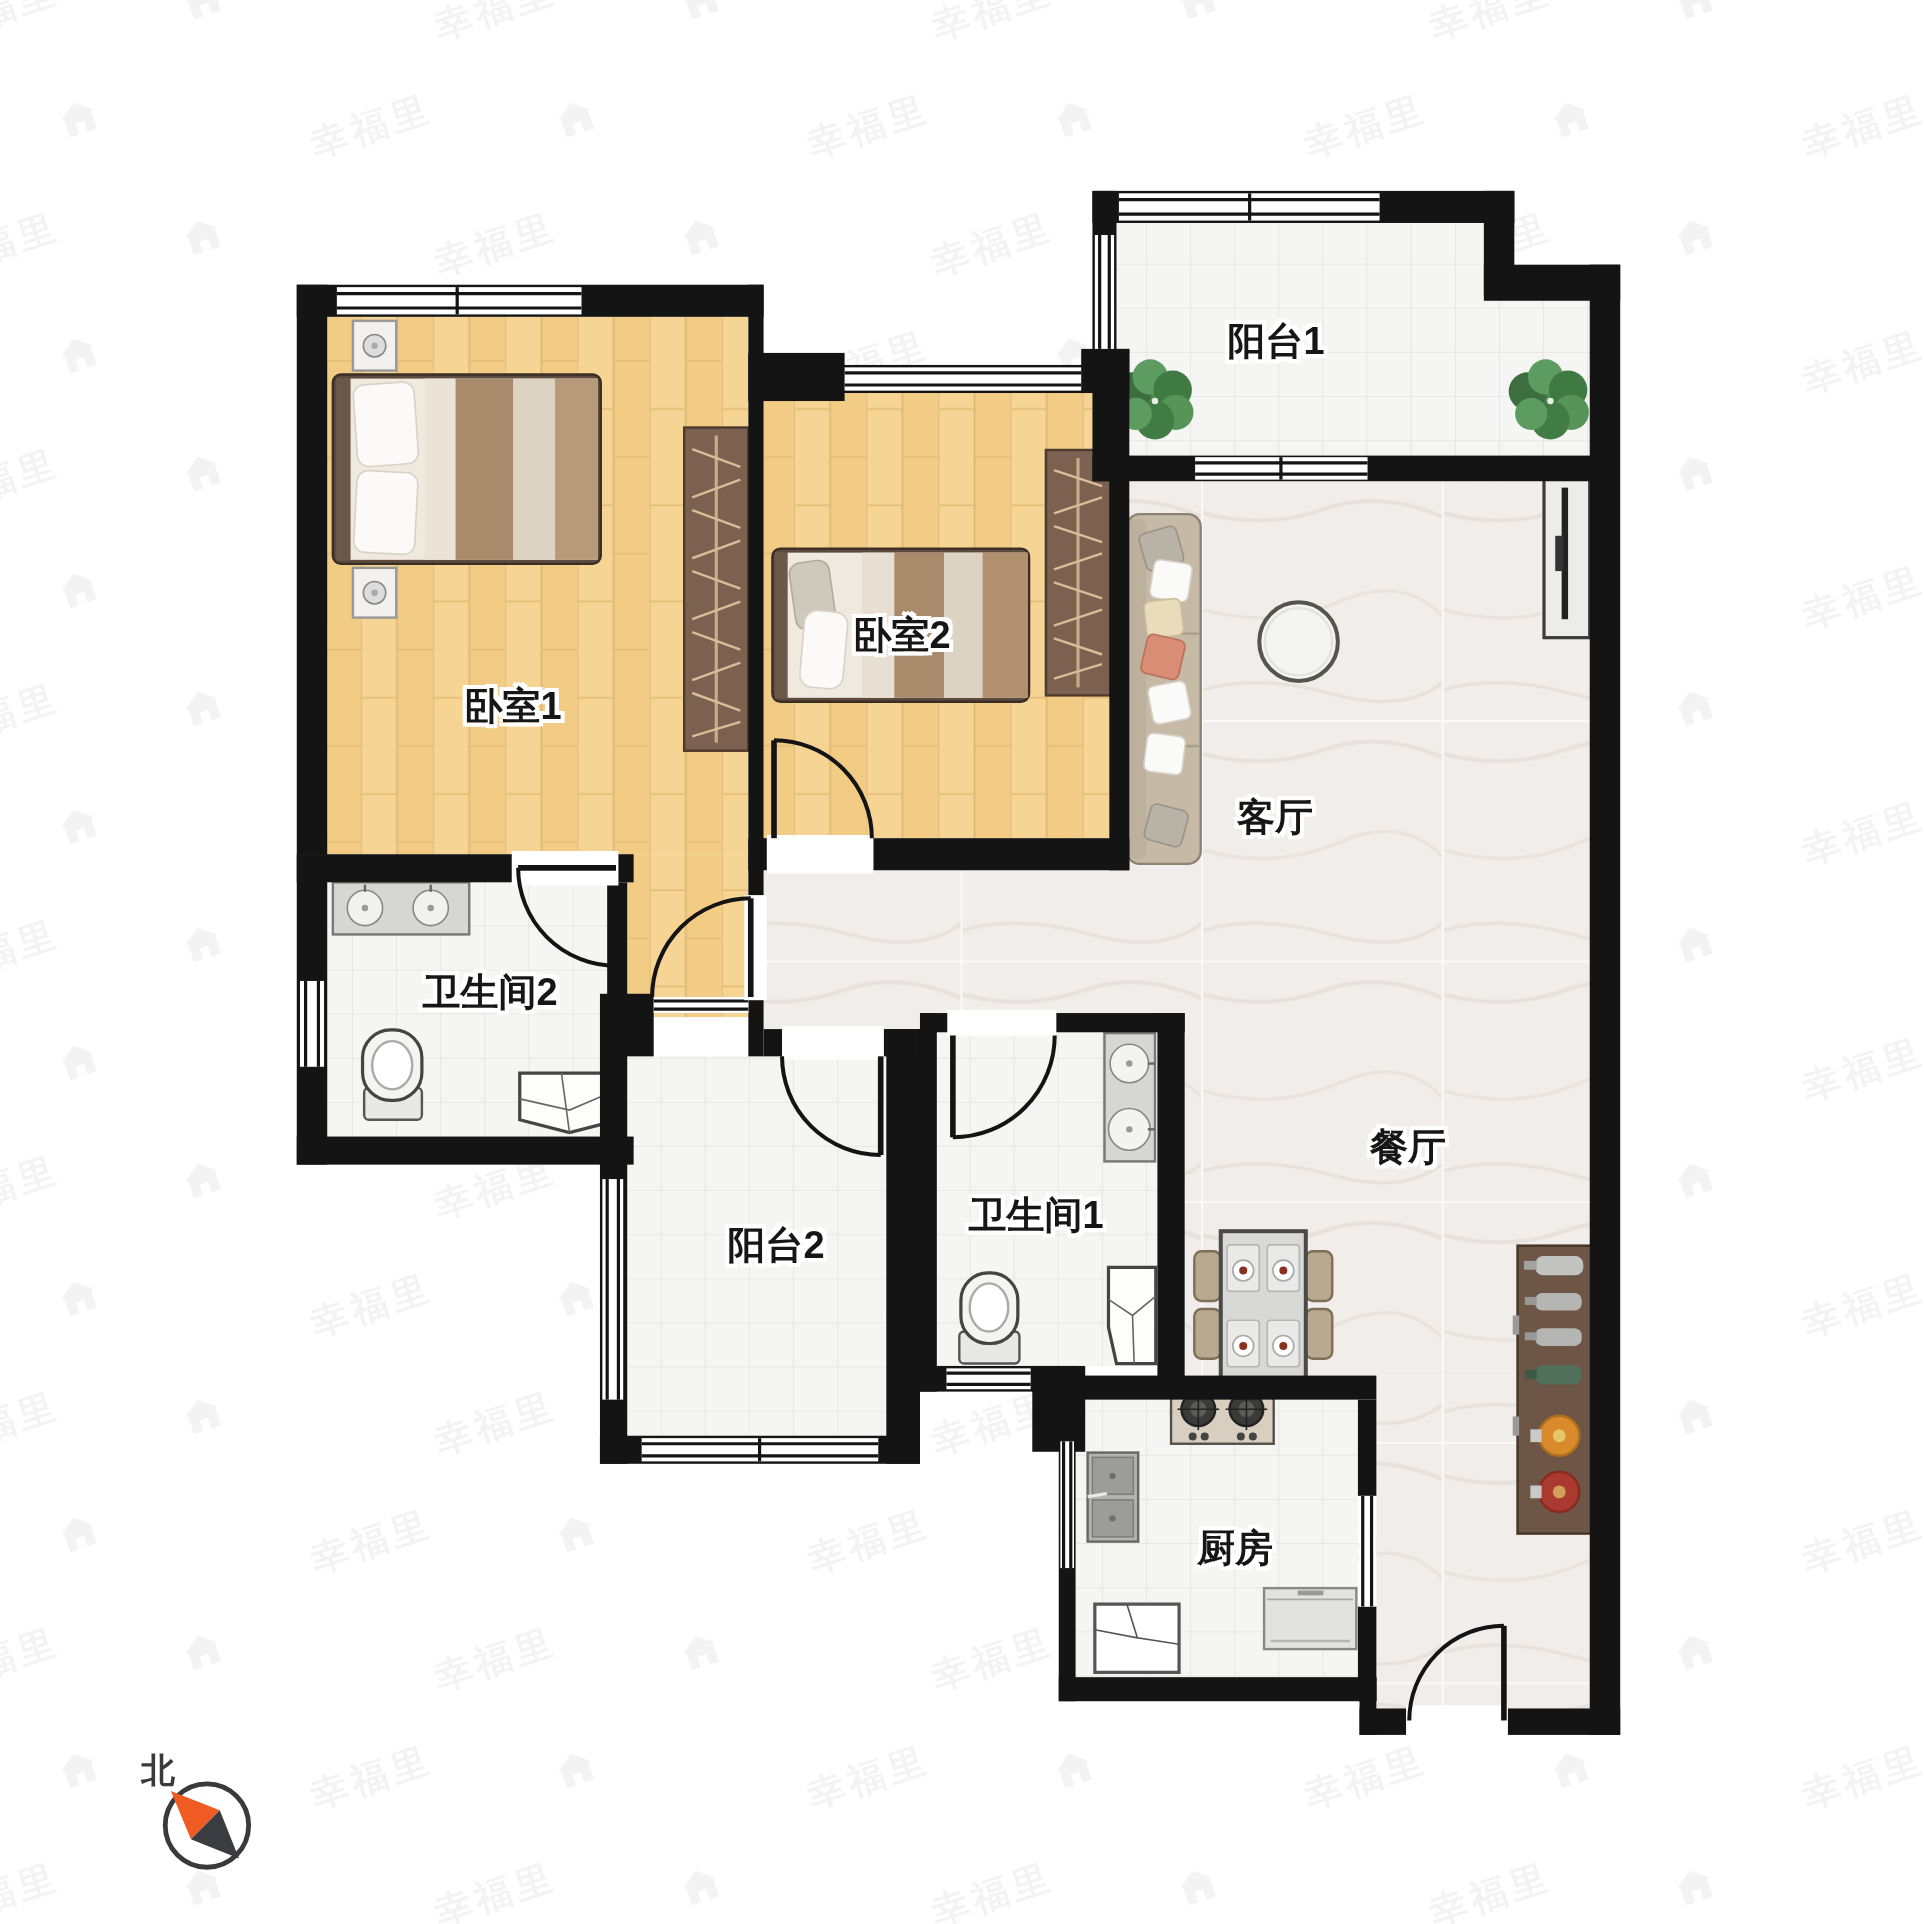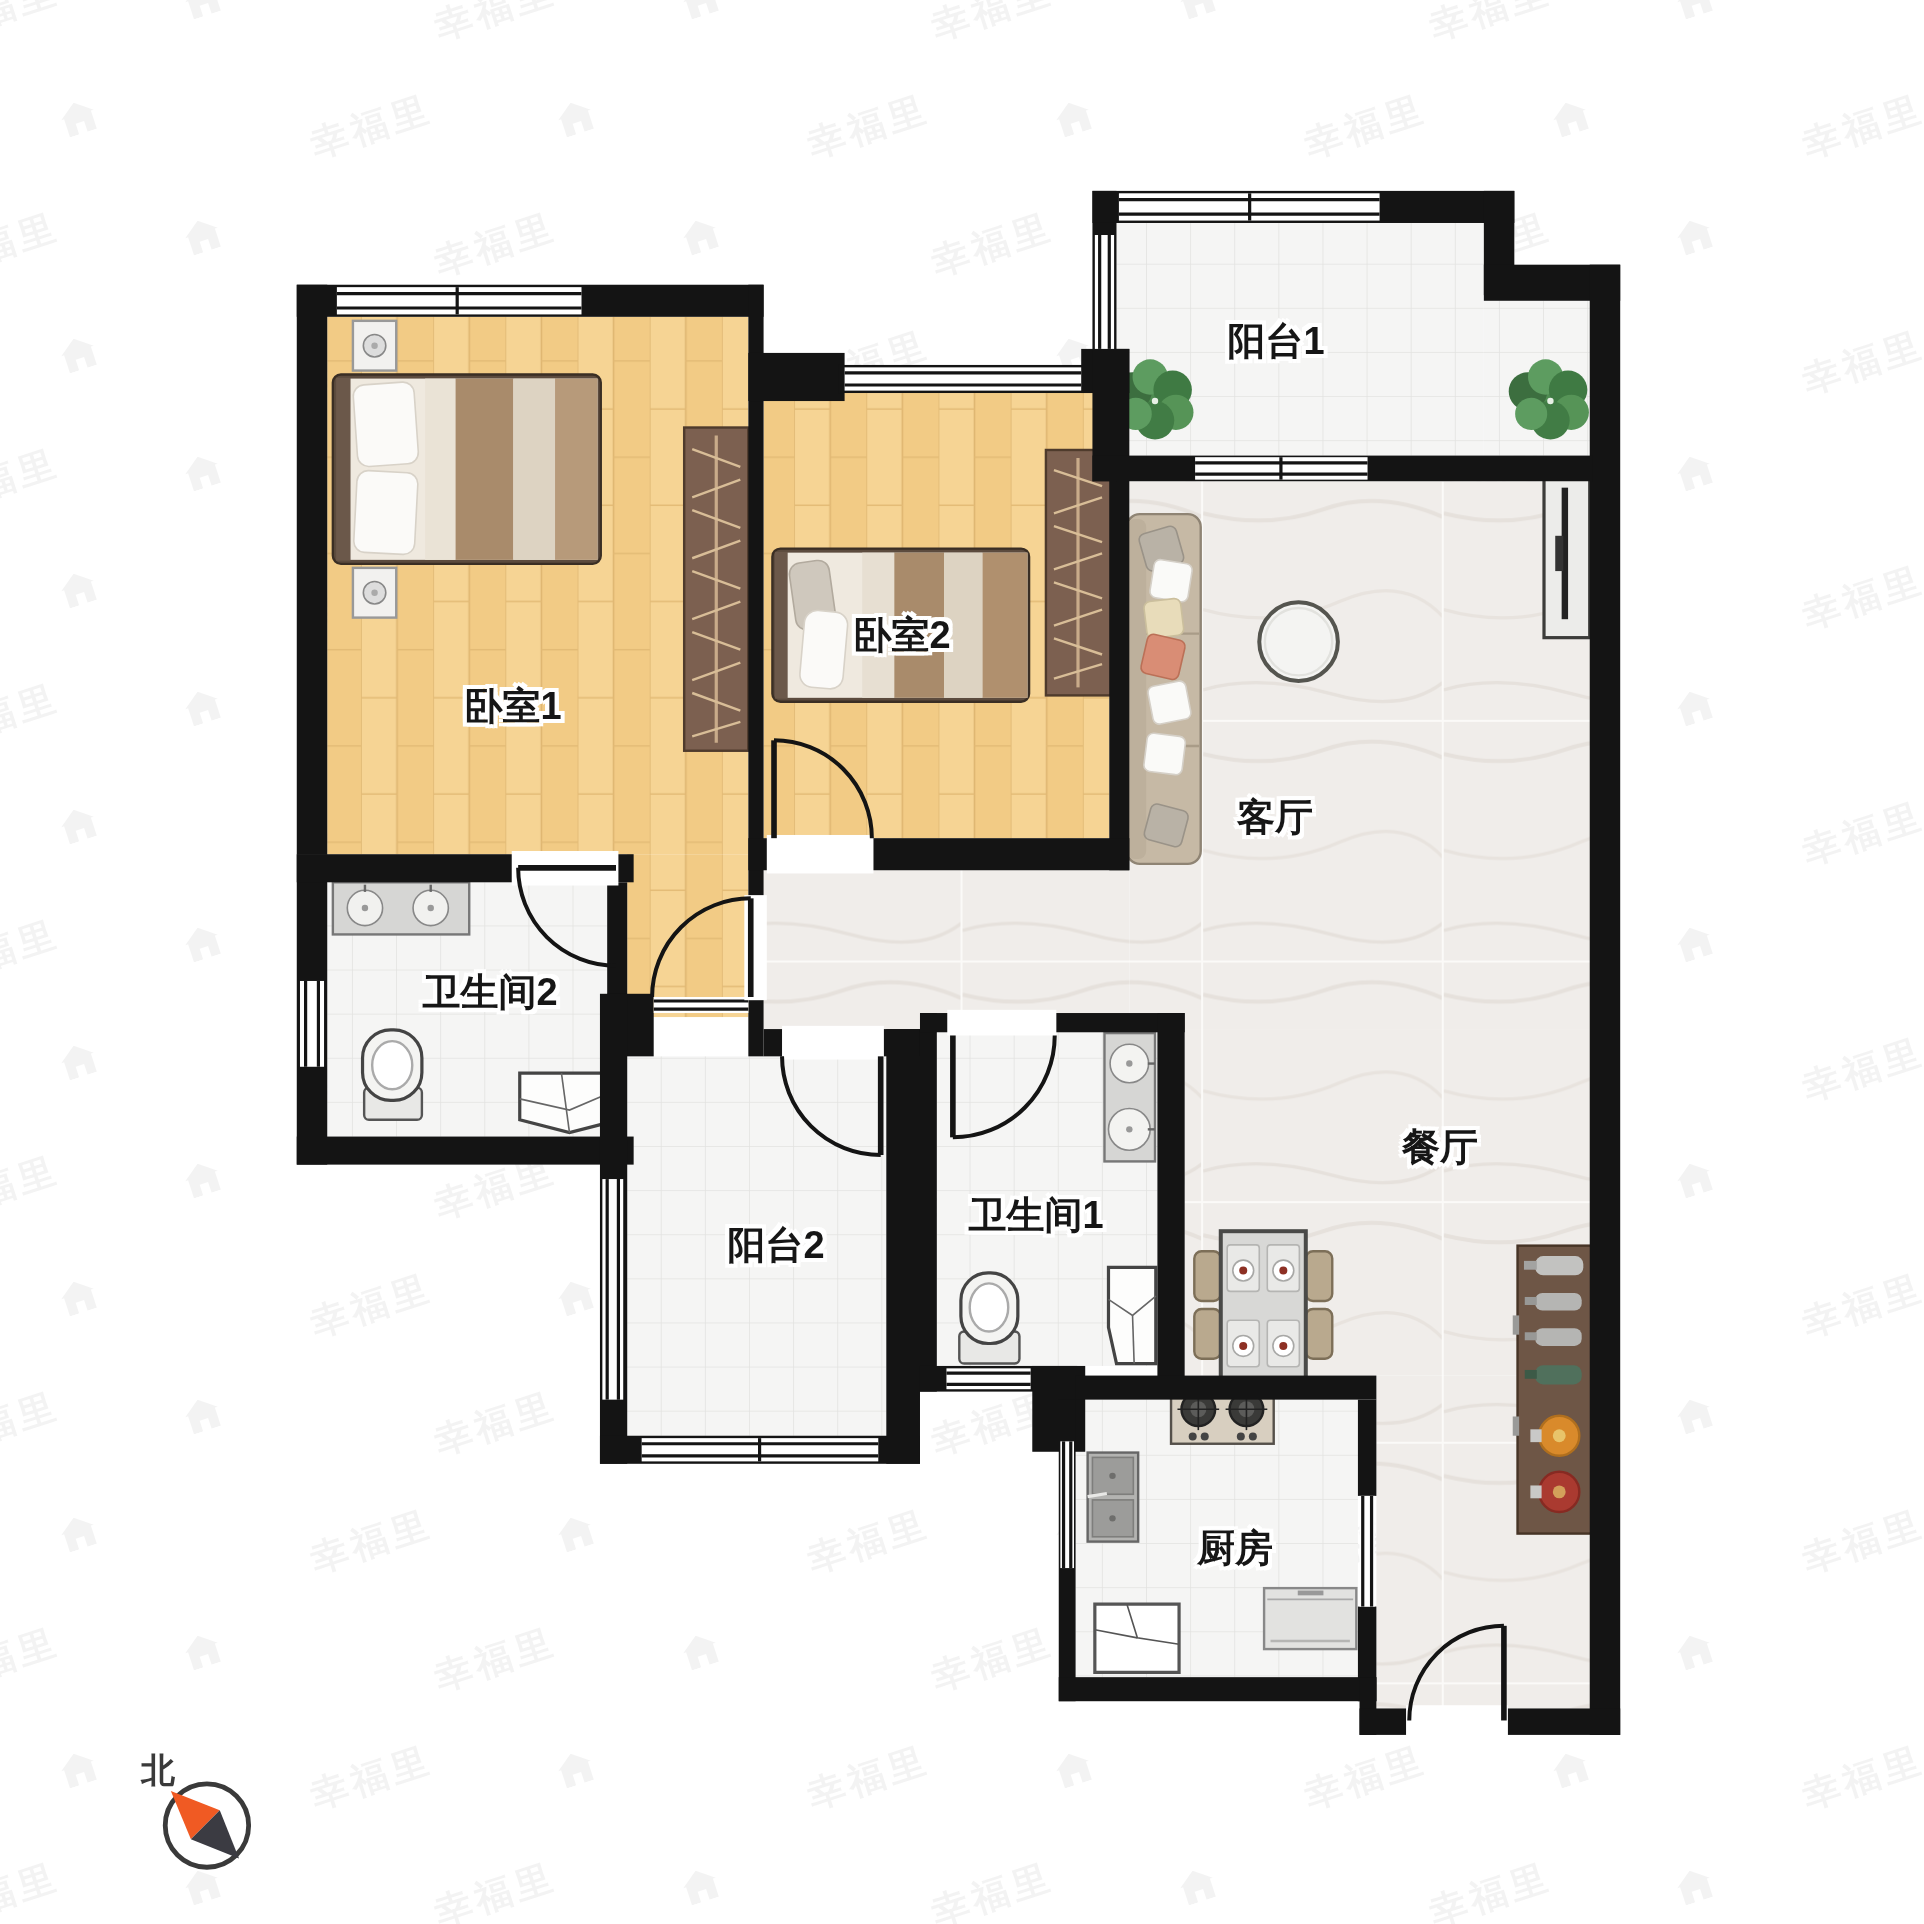--- a/index.html
+++ b/index.html
@@ -605,21 +605,21 @@
       <circle cx="258" cy="2276" r="52" fill="none" stroke="#3a3a3a" stroke-width="6"></circle>
       <polygon points="213,2233 274,2257 238,2293" fill="#f05a23"></polygon>
       <polygon points="298,2317 274,2257 238,2293" fill="#3b3b42"></polygon>
     </g>
   </svg>
 
   <div class="room-label" style="left:1276px;top:341px;">阳台1</div>
   <div class="room-label" style="left:513px;top:706px;">卧室1</div>
   <div class="room-label" style="left:902px;top:635px;">卧室2</div>
   <div class="room-label" style="left:1275px;top:817px;">客厅</div>
-  <div class="room-label" style="left:1408px;top:1147px;margin-left:32px;">餐厅</div>
+  <div class="room-label" style="left:1408px;top:1147px;">餐厅</div>
   <div class="room-label" style="left:490px;top:992px;">卫生间2</div>
   <div class="room-label" style="left:1036px;top:1215px;">卫生间1</div>
   <div class="room-label" style="left:776px;top:1245px;">阳台2</div>
   <div class="room-label" style="left:1235px;top:1548px;">厨房</div>
 
   <div class="compass-label" style="left:158px;top:1771px;">北</div>
 </div>
 
 
 </body></html>

